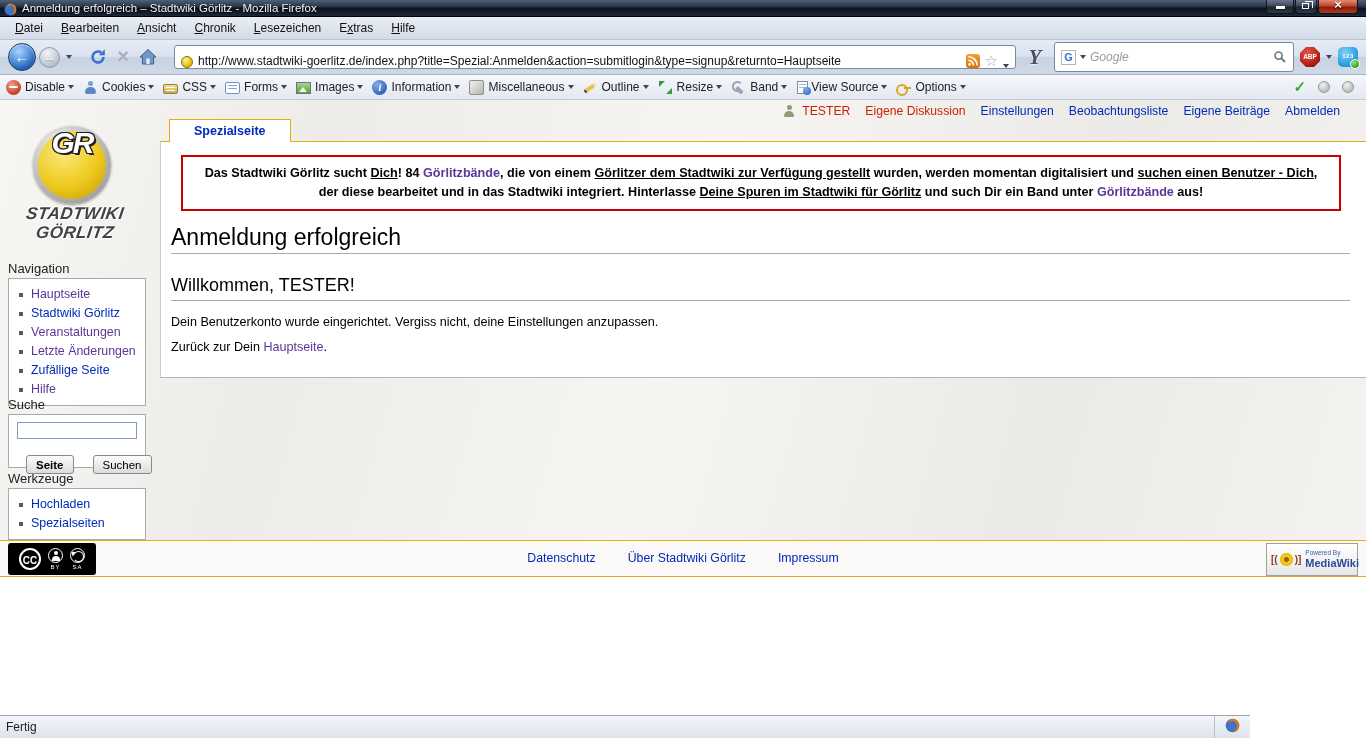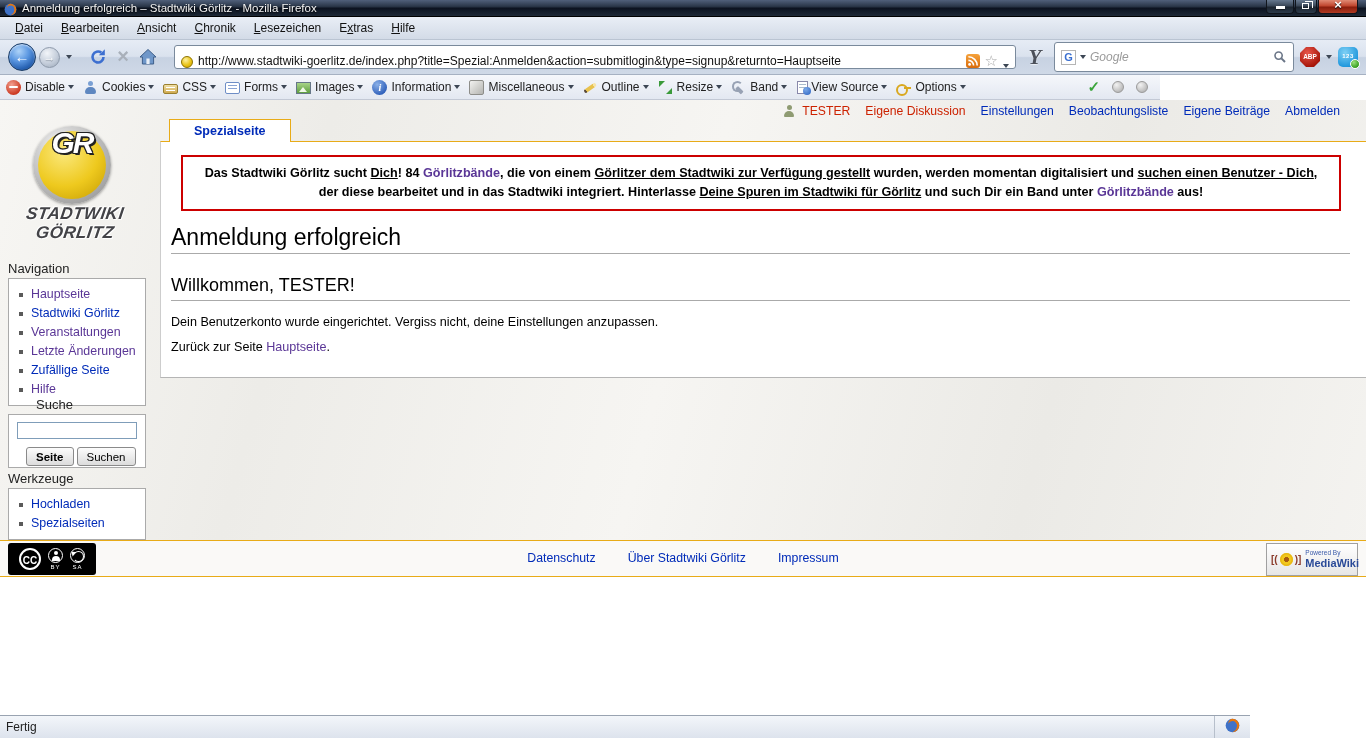--- a/index.html
+++ b/index.html
@@ -96,21 +96,21 @@
   .skype-ico{
     width:20px; height:20px; flex:none; border-radius:5px; position:relative;
     background:radial-gradient(circle at 35% 28%,#7ed0f5,#1e96dc 75%);
     color:#fff; font-size:6px; font-weight:bold; text-align:center; line-height:18px; letter-spacing:.5px;
   }
   .skype-ico::after{ content:""; position:absolute; right:-2px; bottom:-2px; width:8px; height:8px; border-radius:50%;
     background:radial-gradient(circle at 35% 30%,#9ae07a,#2f9a1a 75%); border:1px solid #fff; }
 
   
   .devbar{
-    position:absolute; left:0; top:75px; width:1160px; height:25px;
+    position:absolute; left:0; top:75px; width:1366px; height:25px;
     background:linear-gradient(#f5f7fb,#e3e8f1); border-bottom:1px solid #c3c9d5;
     display:flex; align-items:center; padding:0 6px; font-size:12px; color:#222;
   }
   .dev-item{ display:flex; align-items:center; margin-right:9px; white-space:nowrap; }
   .dev-item .lbl{ margin-right:3px; }
   .dev-right{ margin-left:auto; display:flex; align-items:center; gap:12px; padding-right:6px;}
   .check-ico{ color:#3aa53a; font-weight:bold; font-size:15px; }
   .check-ico::before{ content:"✓"; }
   .dot-ico{ width:12px; height:12px; border-radius:50%; background:radial-gradient(circle at 35% 30%,#f2f2f2,#b6b6b6 80%); border:1px solid #9a9a9a; }
 
@@ -170,29 +170,29 @@
     background:radial-gradient(circle at 38% 30%,#fbe97e,#eec91e 55%,#c39a00 100%); }
   .logo-monogram{ position:absolute; inset:0; text-align:center; line-height:78px; z-index:1;
     font:italic 900 30px "Liberation Sans",sans-serif; color:#fff;
     text-shadow:-1px -1px 0 #222,1px -1px 0 #222,-1px 1px 0 #222,2px 2px 0 #222; letter-spacing:-2px;}
   .logo-word{ position:absolute; left:0; width:150px; text-align:center; transform:skewX(-8deg);
     font:900 17px "Liberation Sans",sans-serif; font-style:italic; color:#434347; letter-spacing:.5px;
     text-shadow:1px 1px 0 #fff,-1px -1px 0 #fff; }
   .logo-word.l1{ top:104px; } .logo-word.l2{ top:123px; }
 
   .portlet-title{ position:absolute; left:8px; font-size:13px; color:#222;text-align:center; }
-  .pt-nav{ top:161px; } .pt-suche{ top:297px;margin-left:28px; } .pt-werk{ top:371px; }
+  .pt-nav{ top:161px; } .pt-suche{ top:297px; } .pt-werk{ top:371px; }
   .pbox{ position:absolute; left:8px; width:138px; background:#fff; border:1px solid #aaa; padding:6px 0 6px 8px; }
   .pbox-nav{ top:178px; } .pbox-suche{ top:314px; height:54px; padding:7px 8px 6px 8px;} .pbox-werk{ top:388px; }
   .side-link-row{ display:flex; align-items:center; line-height:19px; }
   .bullet{ width:4px; height:4px; background:#5a5a5a; margin:0 8px 0 2px; flex:none; }
   .side-link{ font-size:12.4px; }
   .lk{ color:#002bb8; } .lk-v{ color:#5a3696; }
   .search-input{ width:120px; height:17px; border:1px solid #7f9db9; font-size:11px; padding:0 2px; outline:none; display:block;}
-  .search-btn-row{ display:flex; gap:3px; margin-top:8px;padding-left:9px; }
+  .search-btn-row{ display:flex; gap:19px; margin-top:16px;padding-left:9px; }
   .side-btn{
     height:19px; border:1px solid #8a8a8a; border-radius:3px; font-size:11.5px; padding:0 9px;
     background:linear-gradient(#fcfcfc,#dcdcdc); color:#000; font-family:"Liberation Sans",sans-serif;
   }
   .side-btn.bold{ font-weight:bold; }
 
   
   .tab-row{ position:absolute; left:160px; right:0; top:19px; height:22px; }
   .page-tab{
     position:absolute; left:9px; bottom:-1px; height:23px; line-height:23px; padding:0 24px;
@@ -486,21 +486,21 @@
 
   <div class="tab-row">
     <span class="page-tab">Spezialseite</span>
   </div>
 
   <div class="content">
     <div class="notice" id="notice-text"><span>Das Stadtwiki Görlitz sucht </span><span class="u-seg">Dich</span><span>! 84 </span><a>Görlitzbände</a><span>, die von einem </span><span class="u-seg">Görlitzer dem Stadtwiki zur Verfügung gestellt</span><span> wurden, werden momentan digitalisiert und </span><span class="u-seg">suchen einen Benutzer - Dich</span><span>, der diese bearbeitet und in das Stadtwiki integriert. Hinterlasse </span><span class="u-seg">Deine Spuren im Stadtwiki für Görlitz</span><span> und such Dir ein Band unter </span><a>Görlitzbände</a><span> aus!</span></div>
     <h1 class="firstHeading">Anmeldung erfolgreich</h1>
     <h2 class="subHeading">Willkommen, TESTER!</h2>
     <p class="body-p">Dein Benutzerkonto wurde eingerichtet. Vergiss nicht, deine Einstellungen anzupassen.</p>
-    <p class="body-p2"><span>Zurück zur Seite </span><a>Hauptseite</a><span>.</span></p>
+    <p class="body-p2"><span>Zurück zur Dein </span><a>Hauptseite</a><span>.</span></p>
   </div>
 
   <div class="pagefooter">
     <div class="cc-badge">
       <span class="cc-c1">CC</span>
       <span class="cc-col">
         <span class="cc-c2 cc-person"></span>
         <span class="cc-lbl">BY</span>
       </span>
       <span class="cc-col">

